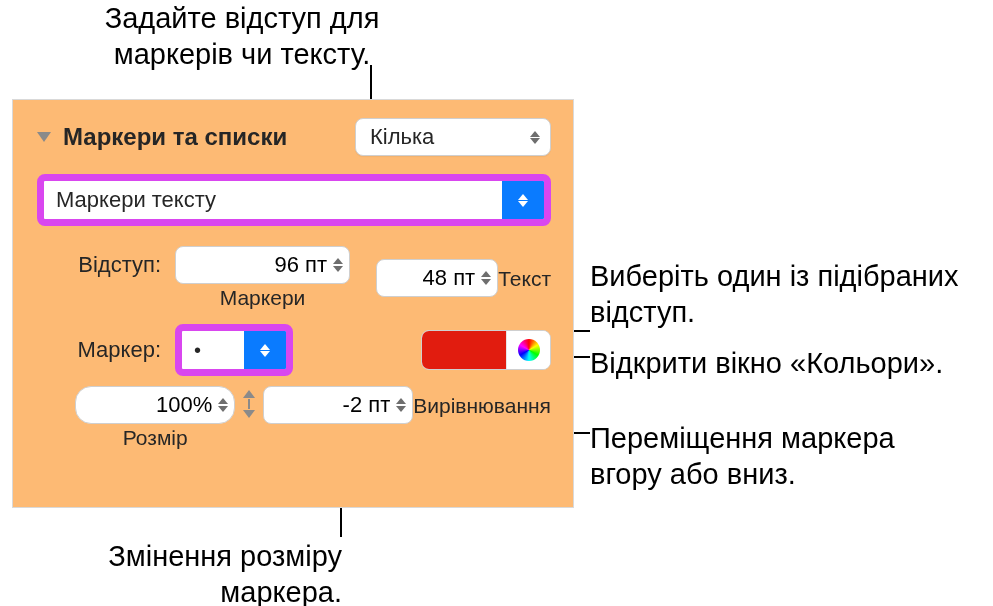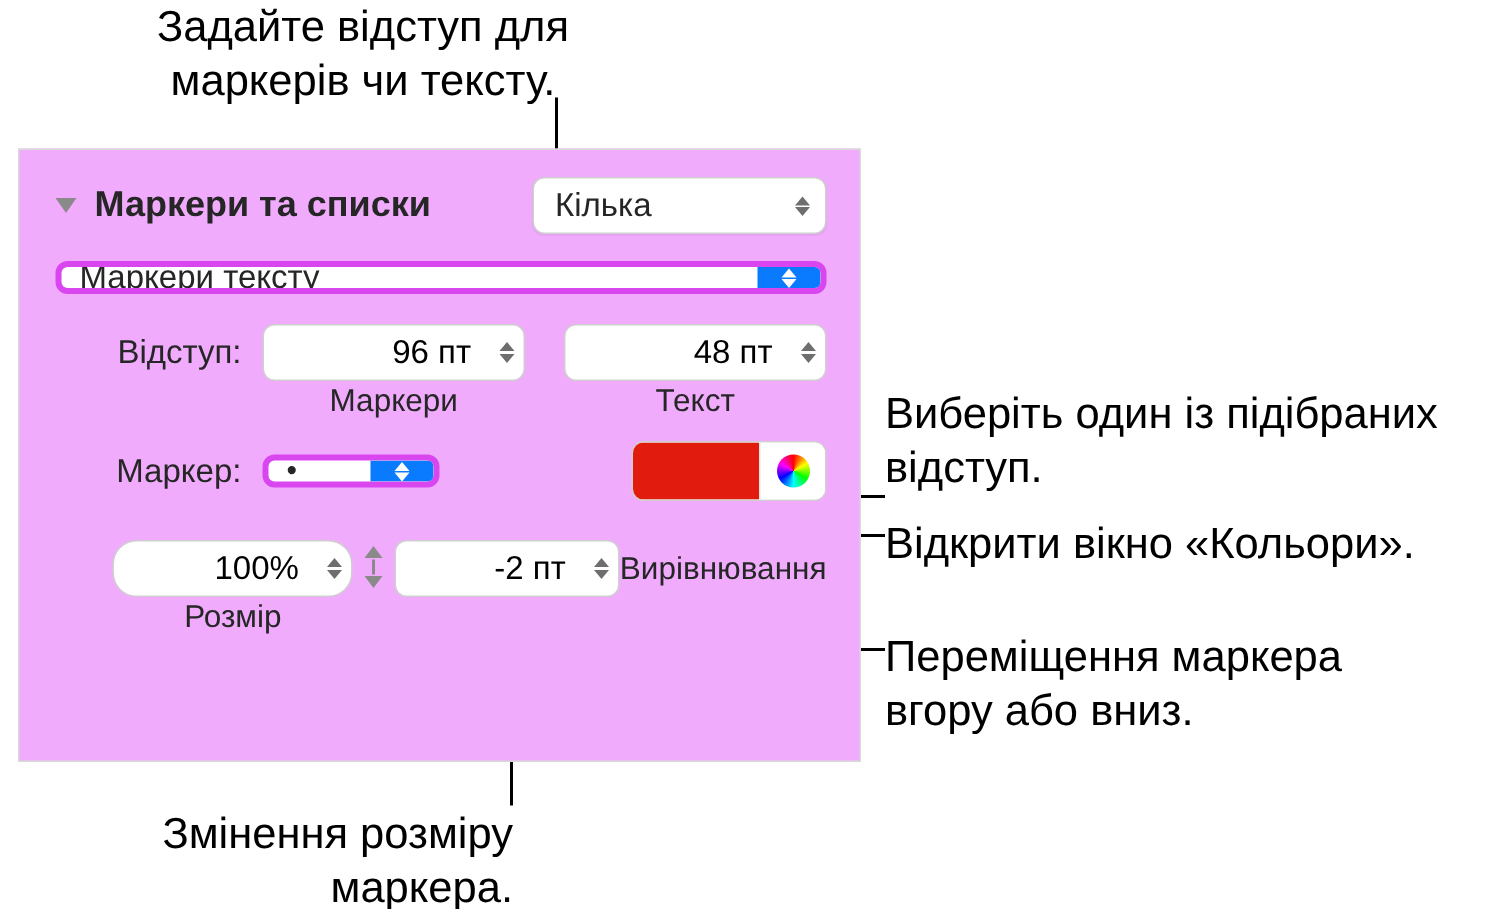--- a/index.html
+++ b/index.html
@@ -31,21 +31,21 @@
   .leader-v { width: 1.5px; }
 
   
   .panel {
     position: absolute;
     left: 12px;
     top: 99px;
     width: 562px;
     height: 409px;
     border: 1.5px solid #d9d9d9;
-    background: #f0abfc;
+    background: #fdba74;
     padding: 18px 22px 0 24px;
   }
 
   .row {
     display: flex;
     align-items: center;
     margin-bottom: 14px;
   }
 
   .disclosure {
@@ -89,21 +89,21 @@
   }
   .tri-dn-sm {
     width: 0; height: 0;
     border-left: 5px solid transparent;
     border-right: 5px solid transparent;
     border-top: 6px solid #6e6e6e;
   }
 
   .popup-blue {
     display:flex; align-items:center;
-    height:22px; border:4px solid #d946ef; border-radius:8px;
+    height:52px; border:7px solid #d946ef; border-radius:8px;
     background:#fff; padding:0 0 0 12px; font-size:22px;
     overflow:hidden;
   }
   .popup-blue .chip {
     width:42px; height:100%;
     background:#0a7bff;
     display:flex; flex-direction:column;
     align-items:center; justify-content:center; gap:1px;
     margin-left:auto;
   }
@@ -111,21 +111,20 @@
   .popup-blue .tri-dn-sm { border-top-color:#fff; }
   .stepper {
     height:38px;
     border:1px solid #cfcfcf;
     border-radius:8px;
     background:#fff;
     display:flex;
     align-items:center;
     padding:0 6px 0 10px;
     font-size:22px;
-    gap:13px;
   }
   .stepper input {
     border:none; outline:none; text-align:right;
     font-size:22px; font-family:inherit; width:88px;
     background:transparent;
   }
   .step-arrows {
     display:flex; flex-direction:column; gap:2px;
     margin-left:4px;
   }
@@ -240,34 +239,34 @@
         <div class="stepper" style="width:100%;">
           <input style="width: 100%;" value="96 пт">
           <span class="step-arrows">
             <span class="tri-up-sm"></span>
               <span class="tri-dn-sm"></span>
           </span>
         </div>
         <div class="sublabel">Маркери</div>
       </div>
 
-      <div style="flex:1; display:flex; flex-direction:column; align-items:center;">
+      <div style="flex:1; display:flex; align-items:center;">
         <div class="stepper" style="width:100%;">
           <input style="width: 100%;" value="48 пт">
           <span class="step-arrows">
             <span class="tri-up-sm"></span>
               <span class="tri-dn-sm"></span>
           </span>
         </div>
         <div class="sublabel">Текст</div>
       </div>
     </div>
   </div>
 
-  <div class="row" style="margin-bottom:26px;">
+  <div class="row" style="margin-bottom:10px;">
     <div class="label-cell">Маркер:</div>
 
     <div class="popup-blue" style="width:118px;">
       <span style="font-size:20px;">•</span>
       <span class="chip">
         <span class="tri-up-sm"></span>
           <span class="tri-dn-sm"></span>
       </span>
     </div>
 

